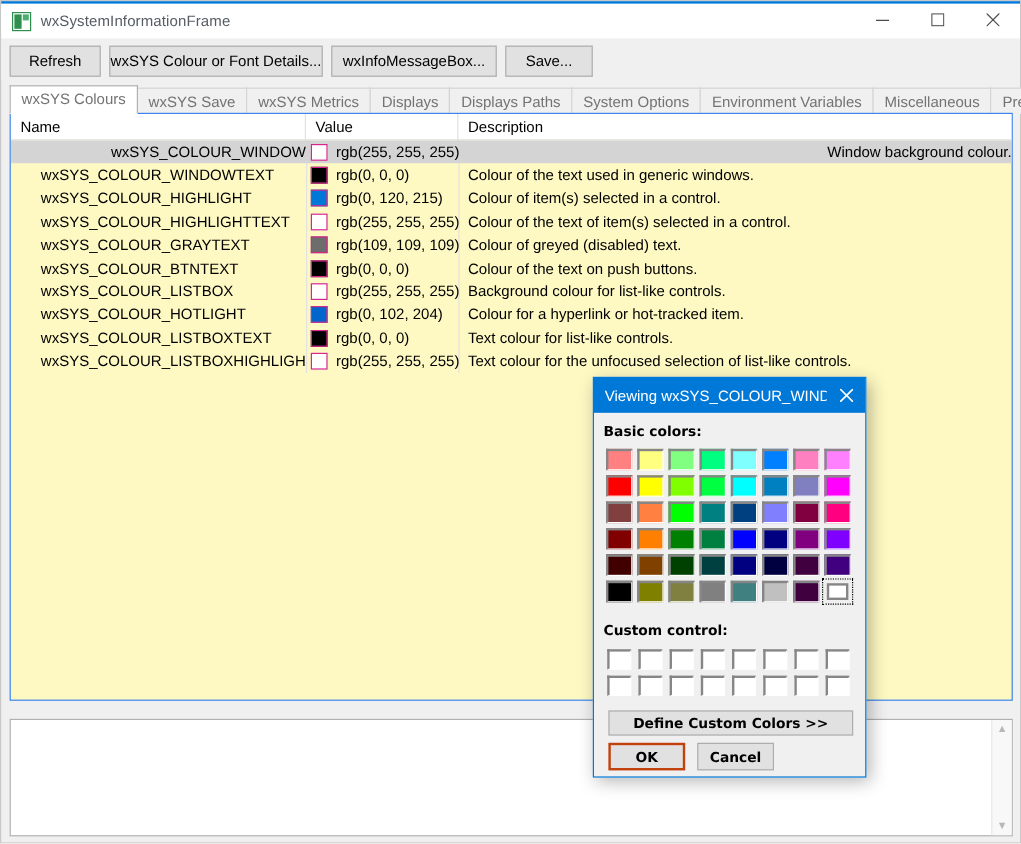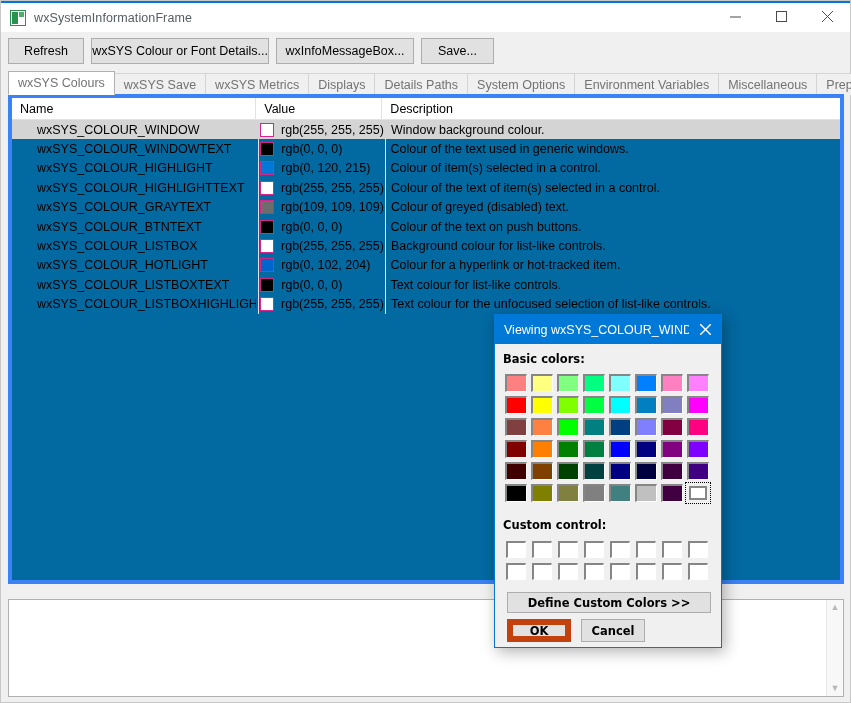--- a/index.html
+++ b/index.html
@@ -88,22 +88,22 @@
     background: #ffffff;
     border: 1px solid #b0b0b0;
     border-bottom: 1px solid #ffffff;
     position: relative; z-index: 5;
     font-weight: normal;
   }
 
   
   .listview {
     position: absolute; left: 7px; top: 93px; width: 836px; height: 490px;
-    background: #0369a1;
-    border: 4px solid #3b82f6;
+    background: #fef9c3;
+    border: 1px solid #3b82f6;
     overflow: hidden;
   }
   .lv-header {
     height: 22px; display: flex;
     border-bottom: 1px solid #e2e2e2;
     background: #ffffff;
   }
   .lv-th {
     font-size: 12.5px; color: #000;
     display: flex; align-items: center;
@@ -114,21 +114,21 @@
   }
   .lv-th.c-name { width: 246px; }
   .lv-th.c-value { width: 127px; }
   .lv-th.c-desc { width: 461px; border-right: none; }
 
   .lv-body { position: relative; }
   .lv-row {
     height: 19.4px; display: flex; align-items: center;
     position: relative;
   }
-  .lv-row.selected { background: #d4d4d4; }
+  .lv-row.selected { background: #d4d4d4; text-align: right; }
   .cell-name {
     width: 246px; font-size: 12.5px; color: #000;
     padding-left: 25px; white-space: nowrap; overflow: hidden;
   }
   .cell-value {
     width: 127px; display: flex; align-items: center; gap: 7px;
     padding-left: 4px;
   }
   .swatch {
     width: 14px; height: 14px;
@@ -241,21 +241,21 @@
     font-family: "DejaVu Sans", sans-serif;
   }
   .dlg-buttons { margin-top: 6px; margin-left: 4px; display: flex; gap: 10px; }
   .dbtn {
     width: 64px; height: 23px;
     background: #e1e1e1; border: 1px solid #adadad;
     font-size: 11.5px; color: #000;
     display: flex; align-items: center; justify-content: center;
     font-family: "DejaVu Sans", sans-serif;
   }
-  .dbtn.default { border: 6px solid #c2410c; }
+  .dbtn.default { border: 2px solid #c2410c; }
 </style>
 </head>
 <body>
 
 <div id="app">
 
   <div class="titlebar">
     <div class="title-icon"></div>
     <div class="title-text">wxSystemInformationFrame</div>
     <div class="wincontrols">
@@ -283,21 +283,21 @@
     <div class="tbtn" style="width:178px">wxSYS Colour or Font Details...</div>
     <div class="tbtn" style="width:138px">wxInfoMessageBox...</div>
     <div class="tbtn" style="width:73px">Save...</div>
   </div>
 
   <div class="tabstrip">
     <div class="tab active">wxSYS Colours</div>
     <div class="tab">wxSYS Save</div>
     <div class="tab">wxSYS Metrics</div>
     <div class="tab">Displays</div>
-    <div class="tab">Details Paths</div>
+    <div class="tab">Displays Paths</div>
     <div class="tab">System Options</div>
     <div class="tab">Environment Variables</div>
     <div class="tab">Miscellaneous</div>
     <div class="tab">Preprocessor Defines</div>
   </div>
 
   <div class="listview">
     <div class="lv-header">
       <div class="lv-th c-name">Name</div>
       <div class="lv-th c-value">Value</div>

